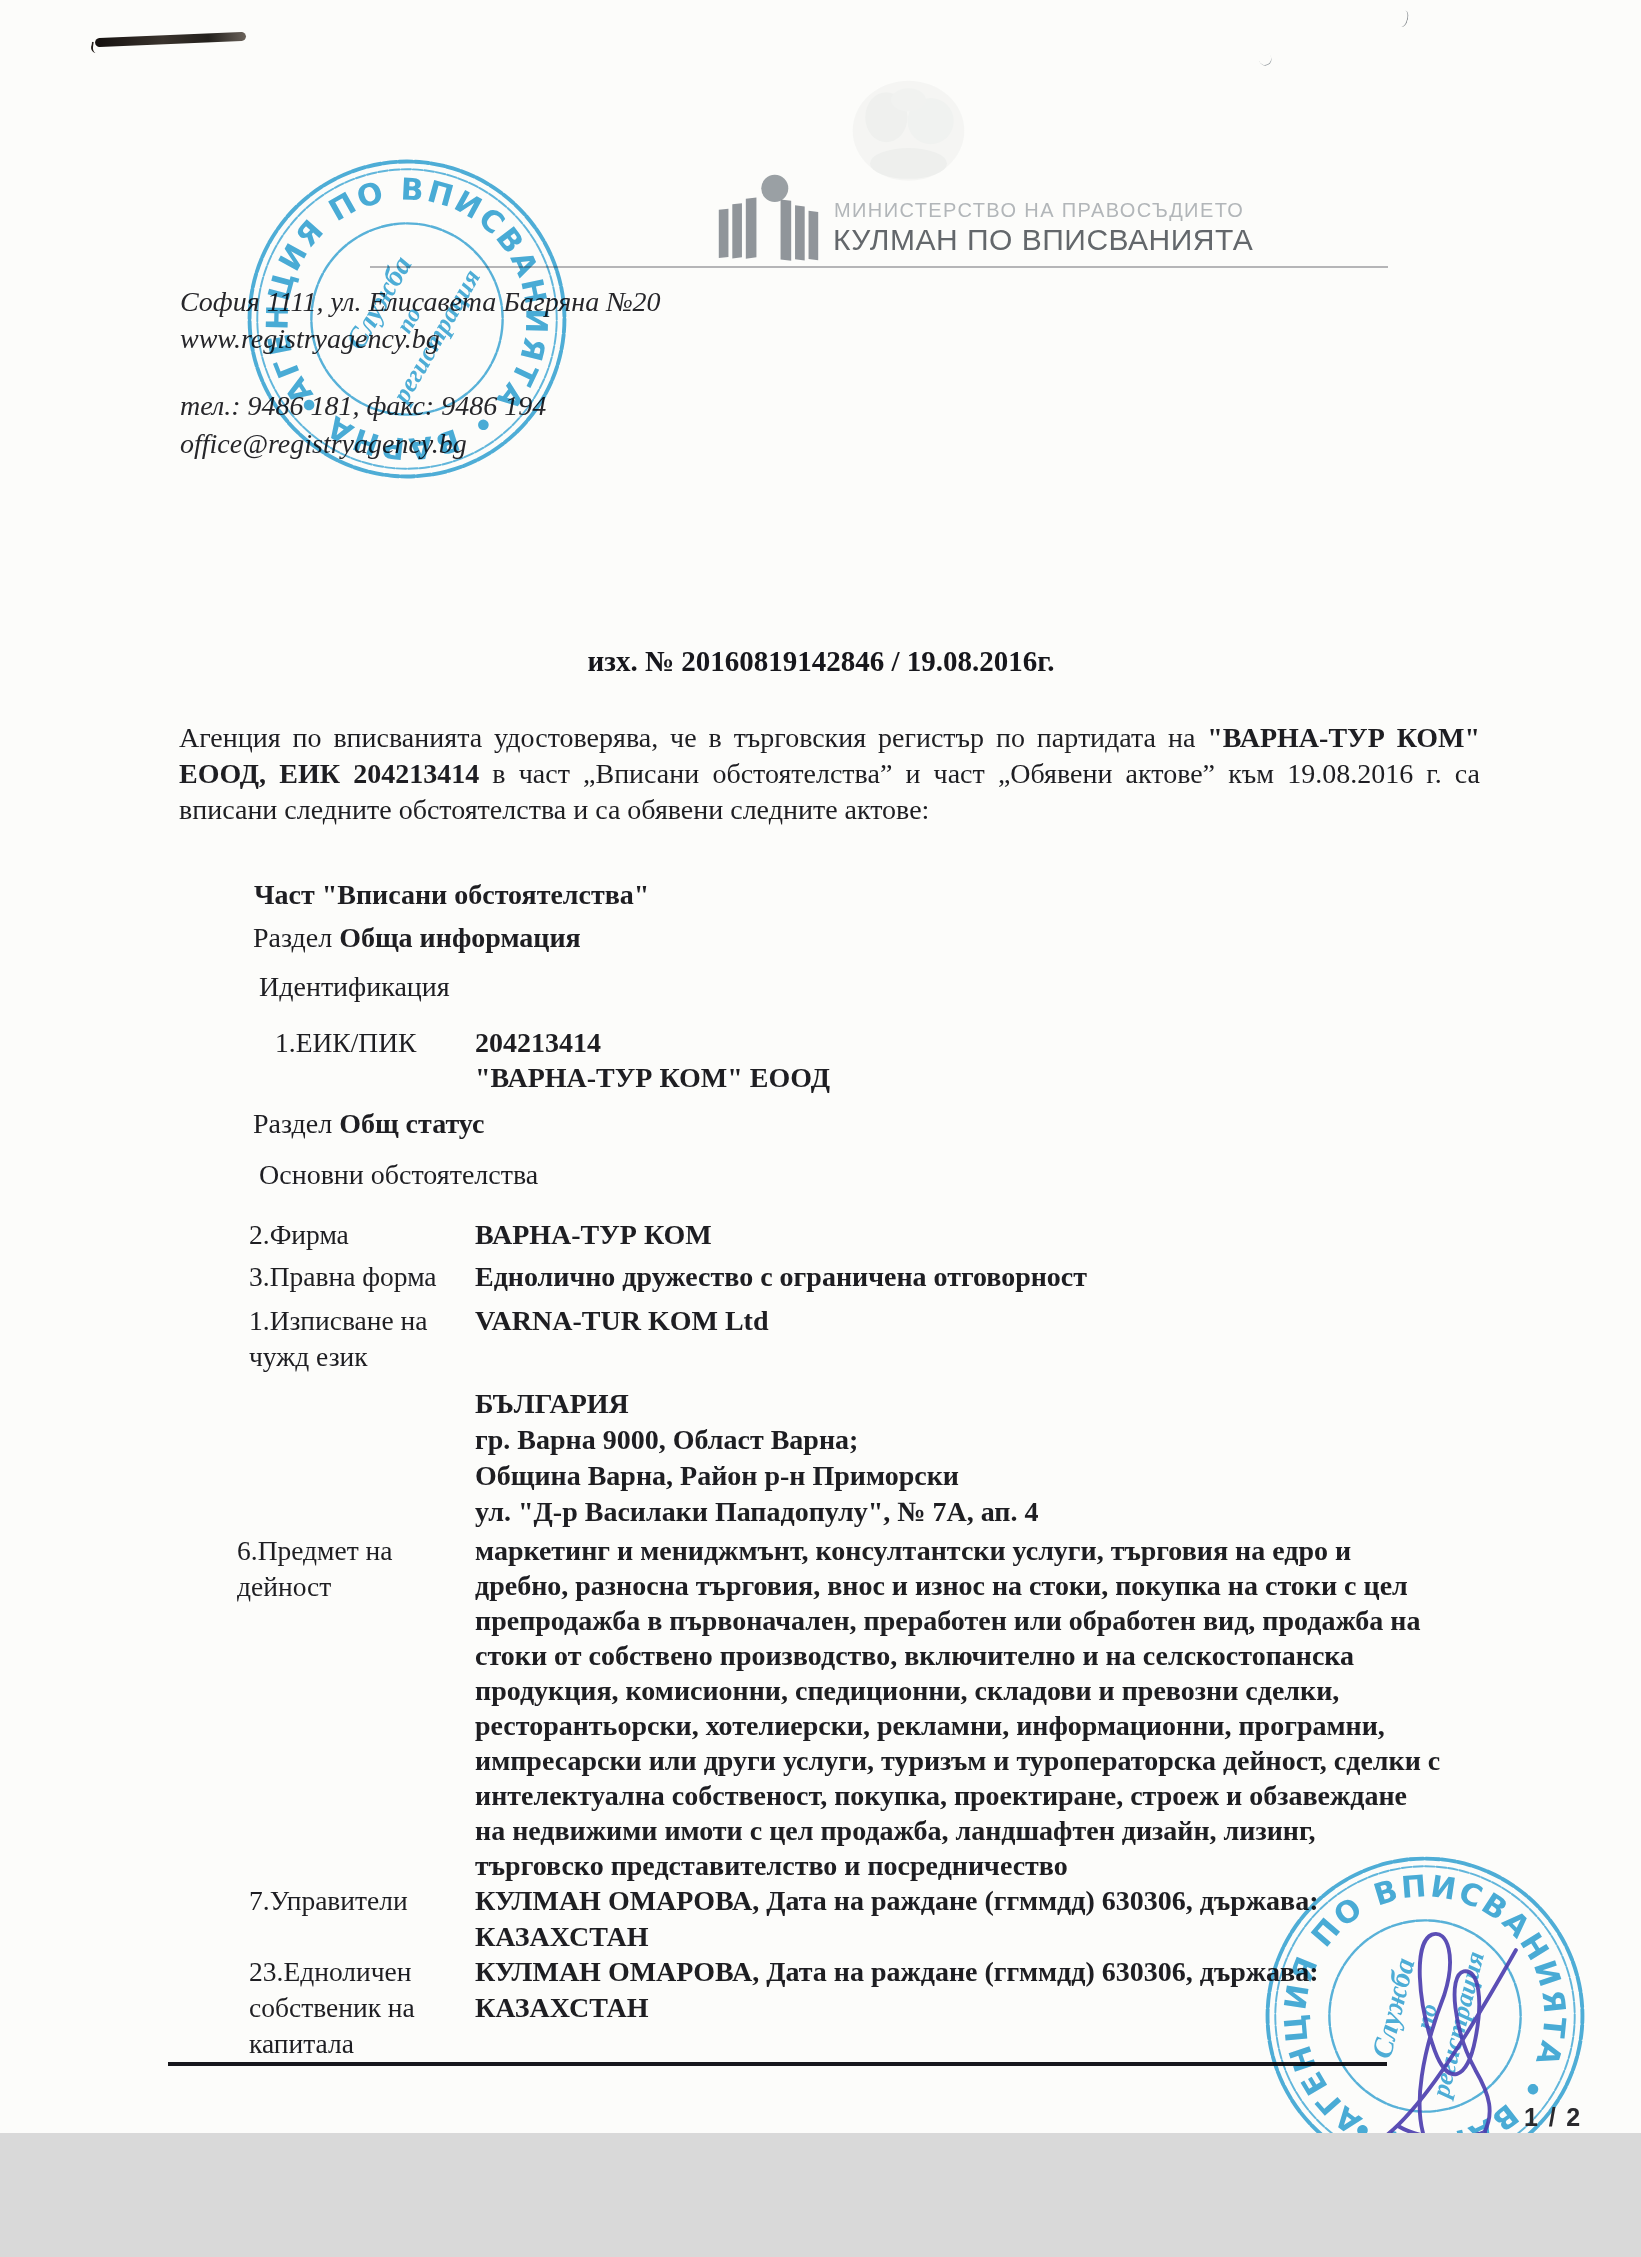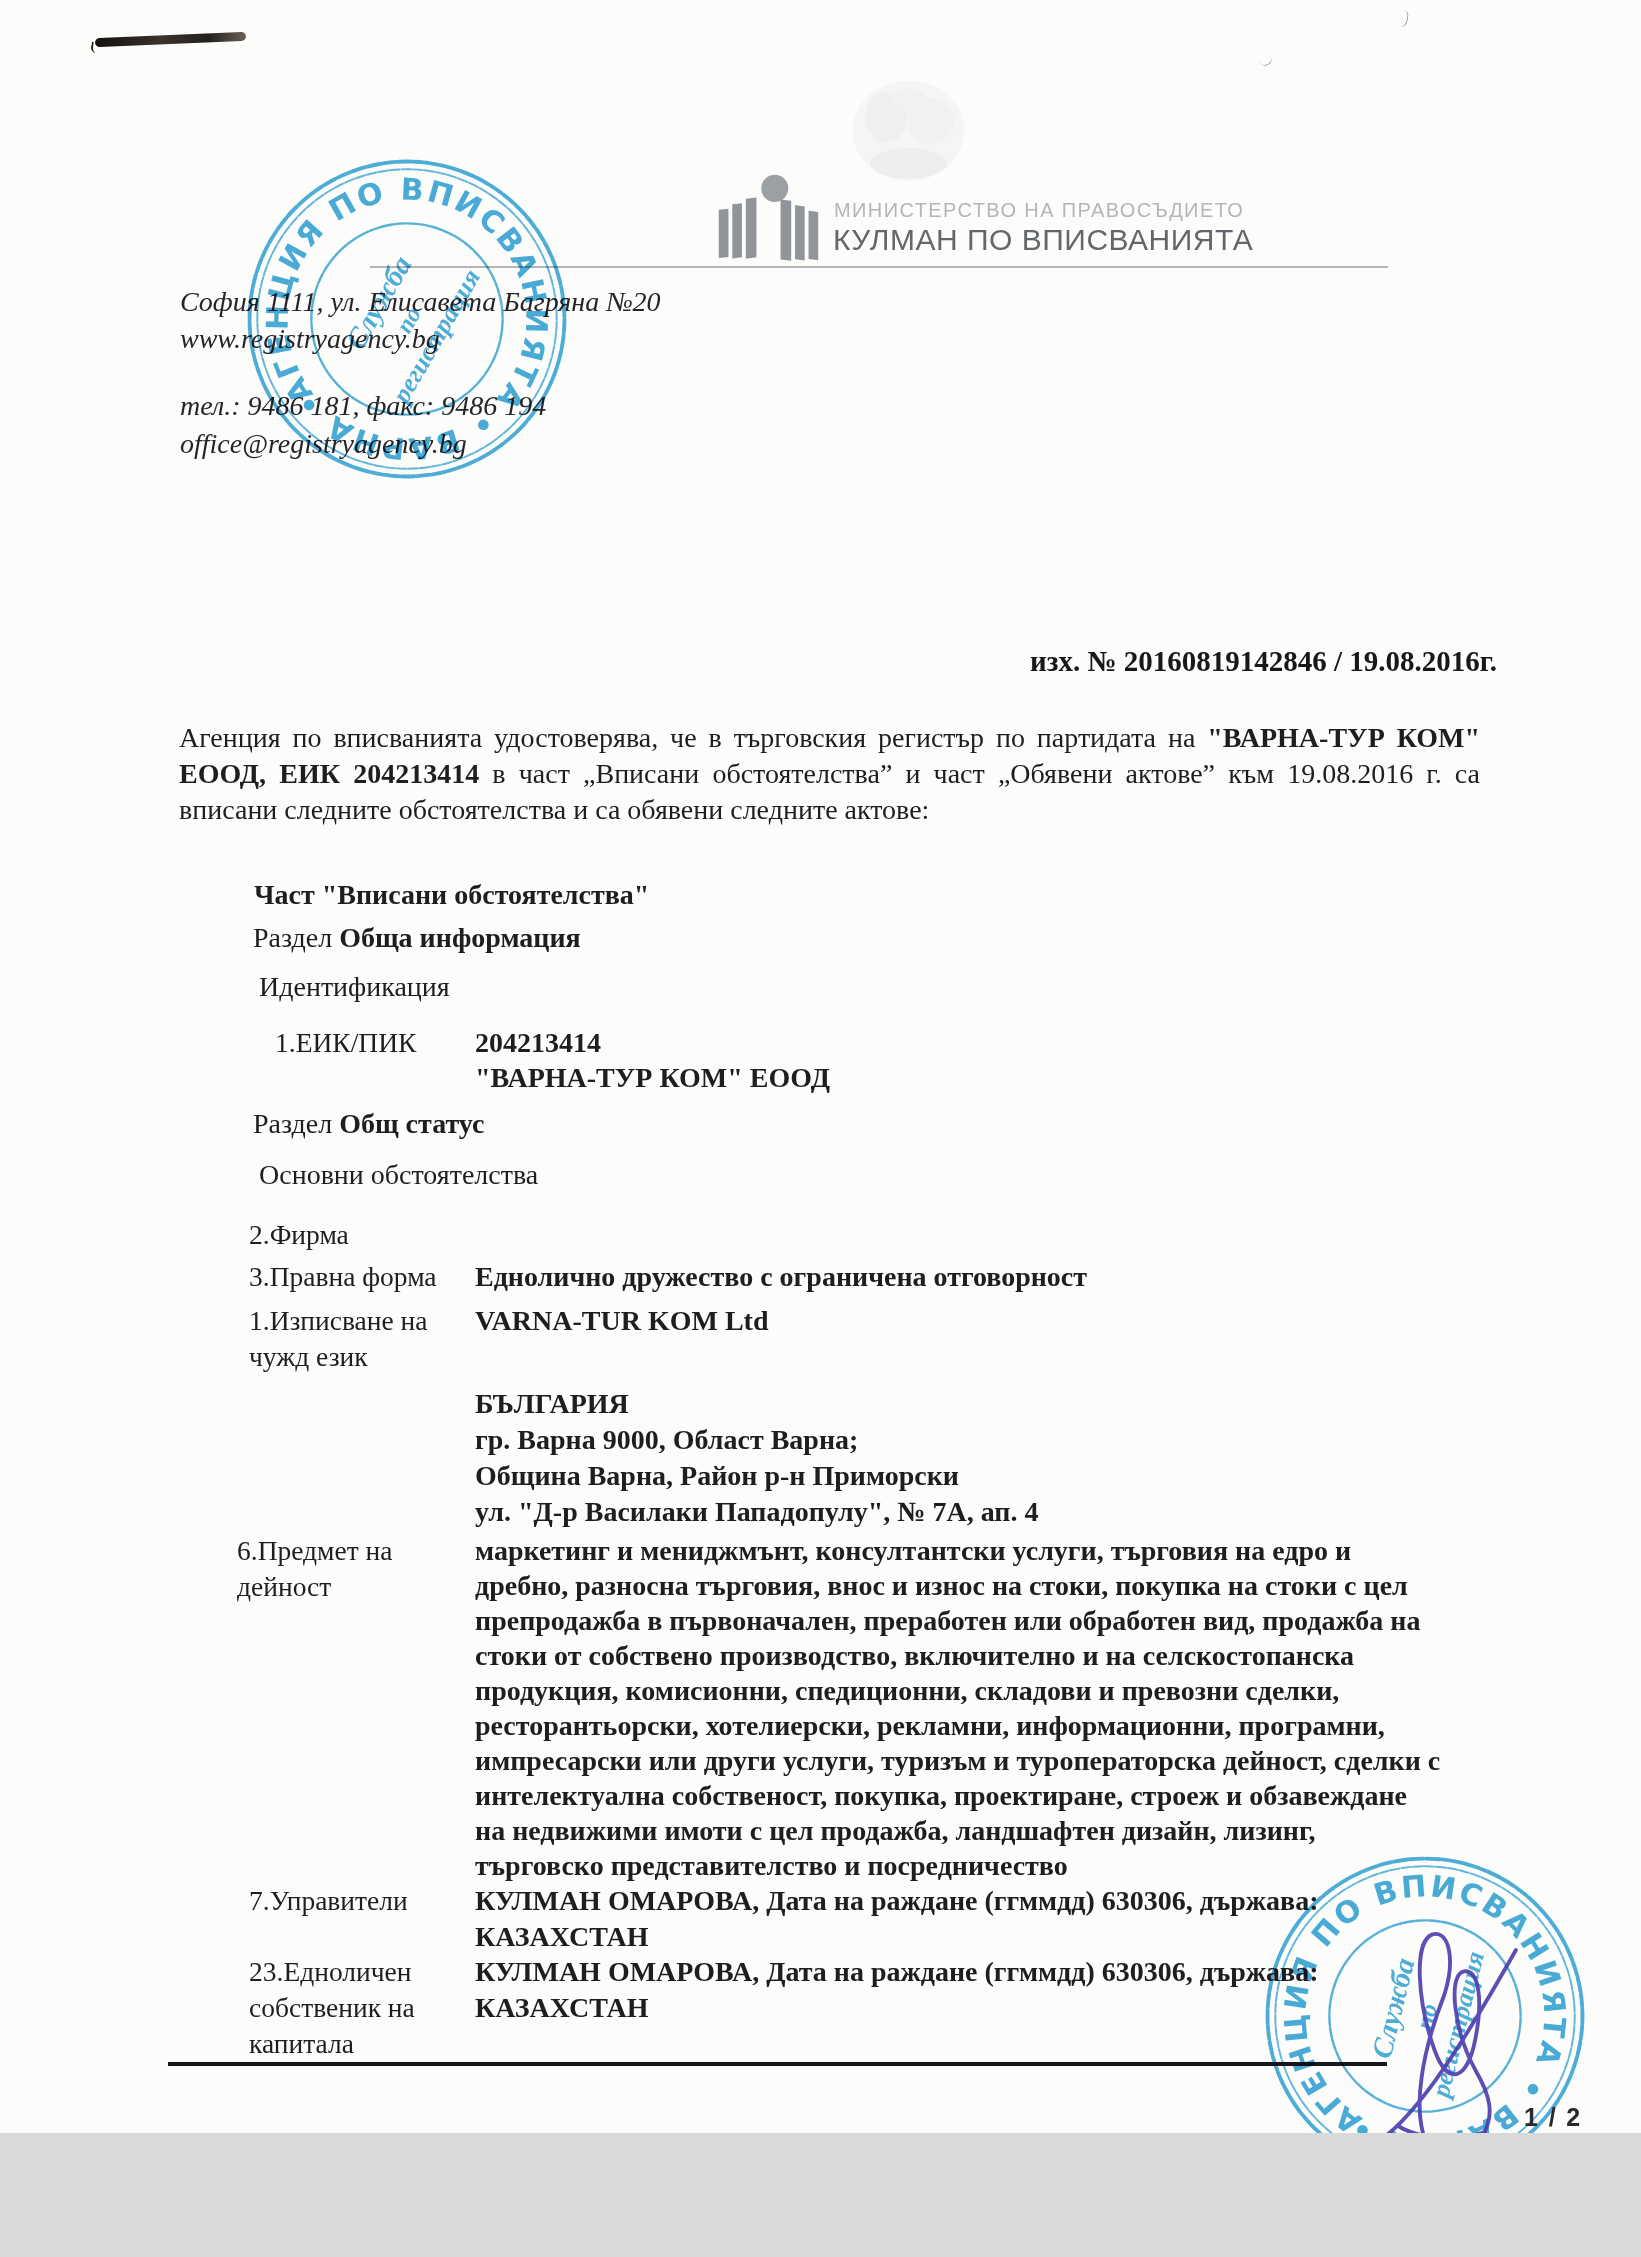--- a/index.html
+++ b/index.html
@@ -30,21 +30,21 @@
   .agency-line{left:833px;top:223px;font-family:"Liberation Sans",sans-serif;font-size:30px;letter-spacing:0.5px;color:#63676b;}
   .toprule{left:370px;top:266px;width:1018px;height:1.9px;background:#97979a;opacity:.7;}
   
   .contact{font-style:italic;font-size:28px;color:#26262a;}
   .c1{left:180px;top:286px;}
   .c2{left:180px;top:323px;}
   .c3{left:180px;top:390px;}
   .c4{left:180px;top:428px;}
   
   .doc-title{left:145px;top:561px;width:1352px;text-align:center;font-size:34px;font-weight:bold;letter-spacing:1.9px;color:#17171c;}
-  .doc-ref{left:145px;top:645px;width:1352px;text-align:right;font-size:29px;font-weight:bold;color:#17171c;}
+  .doc-ref{left:145px;top:645px;width:1352px;text-align:center;font-size:29px;font-weight:bold;color:#17171c;}
   .intro{left:179px;top:720px;width:1301px;text-align:justify;}
   
   .h-part{left:254px;top:879px;font-size:28px;}
   .h-razdel1{left:253px;top:922px;font-size:28px;}
   .h-group1{left:259px;top:971px;font-size:28px;}
   .h-razdel2{left:253px;top:1108px;font-size:28px;}
   .h-group2{left:259px;top:1159px;font-size:28px;}
   .row-label{width:205px;font-size:27.5px;line-height:36px;}
   .row-value{left:475px;width:1025px;}
   .lh-tight{line-height:35px;}
@@ -128,20 +128,21 @@
   <div class="abs h-razdel2">
     <span>Раздел </span><span class="b">Общ статус</span>
   </div>
   <div class="abs h-group2">Основни обстоятелства</div>
 
   <div class="abs row-label" style="left:275px;top:1025px">1.ЕИК/ПИК</div>
   <div class="abs row-value body-text b prewrap" style="top:1025px;line-height:35px">204213414
 "ВАРНА-ТУР КОМ" ЕООД</div>
 
   <div class="abs row-label" style="left:249px;top:1217px">2.Фирма</div>
+  <div class="abs row-value body-text b prewrap" style="top:1217px">ВАРНА-ТУР КОМ</div>
 
   <div class="abs row-label" style="left:249px;top:1259px">3.Правна форма</div>
   <div class="abs row-value body-text b prewrap" style="top:1259px">Еднолично дружество с ограничена отговорност</div>
 
   <div class="abs row-label" style="left:249px;top:1303px">1.Изписване на чужд език</div>
   <div class="abs row-value body-text b prewrap" style="top:1303px">VARNA-TUR KOM Ltd</div>
 
   <div class="abs row-value body-text b prewrap" style="top:1386px">БЪЛГАРИЯ
 гр. Варна 9000, Област Варна;
 Община Варна, Район р-н Приморски

